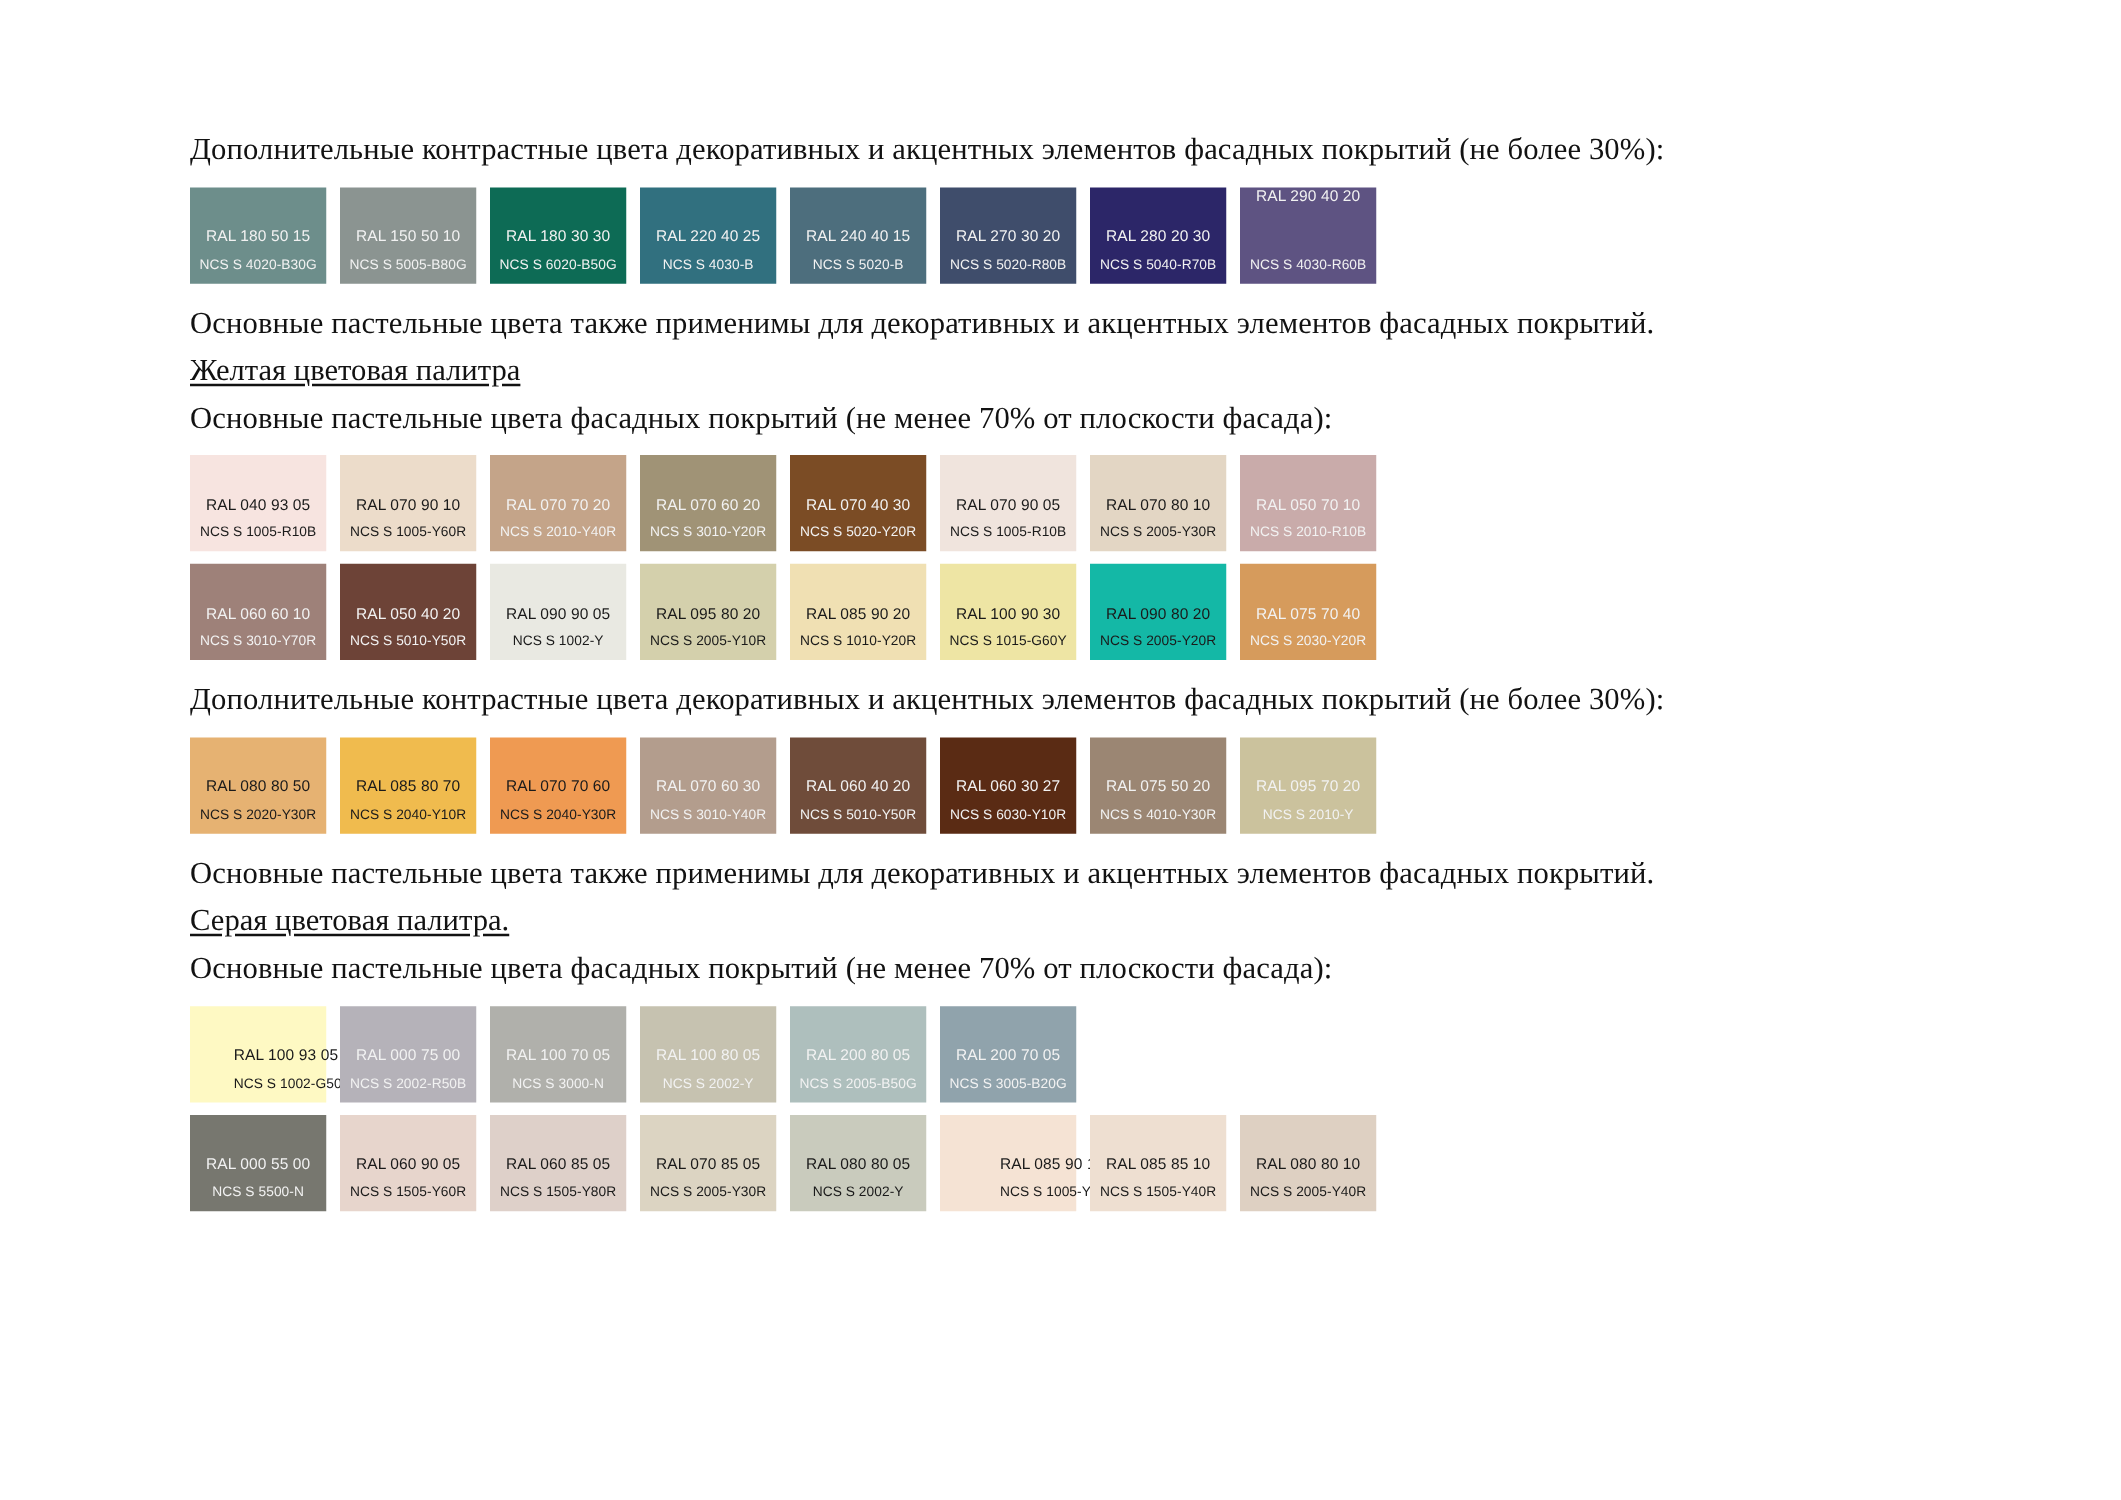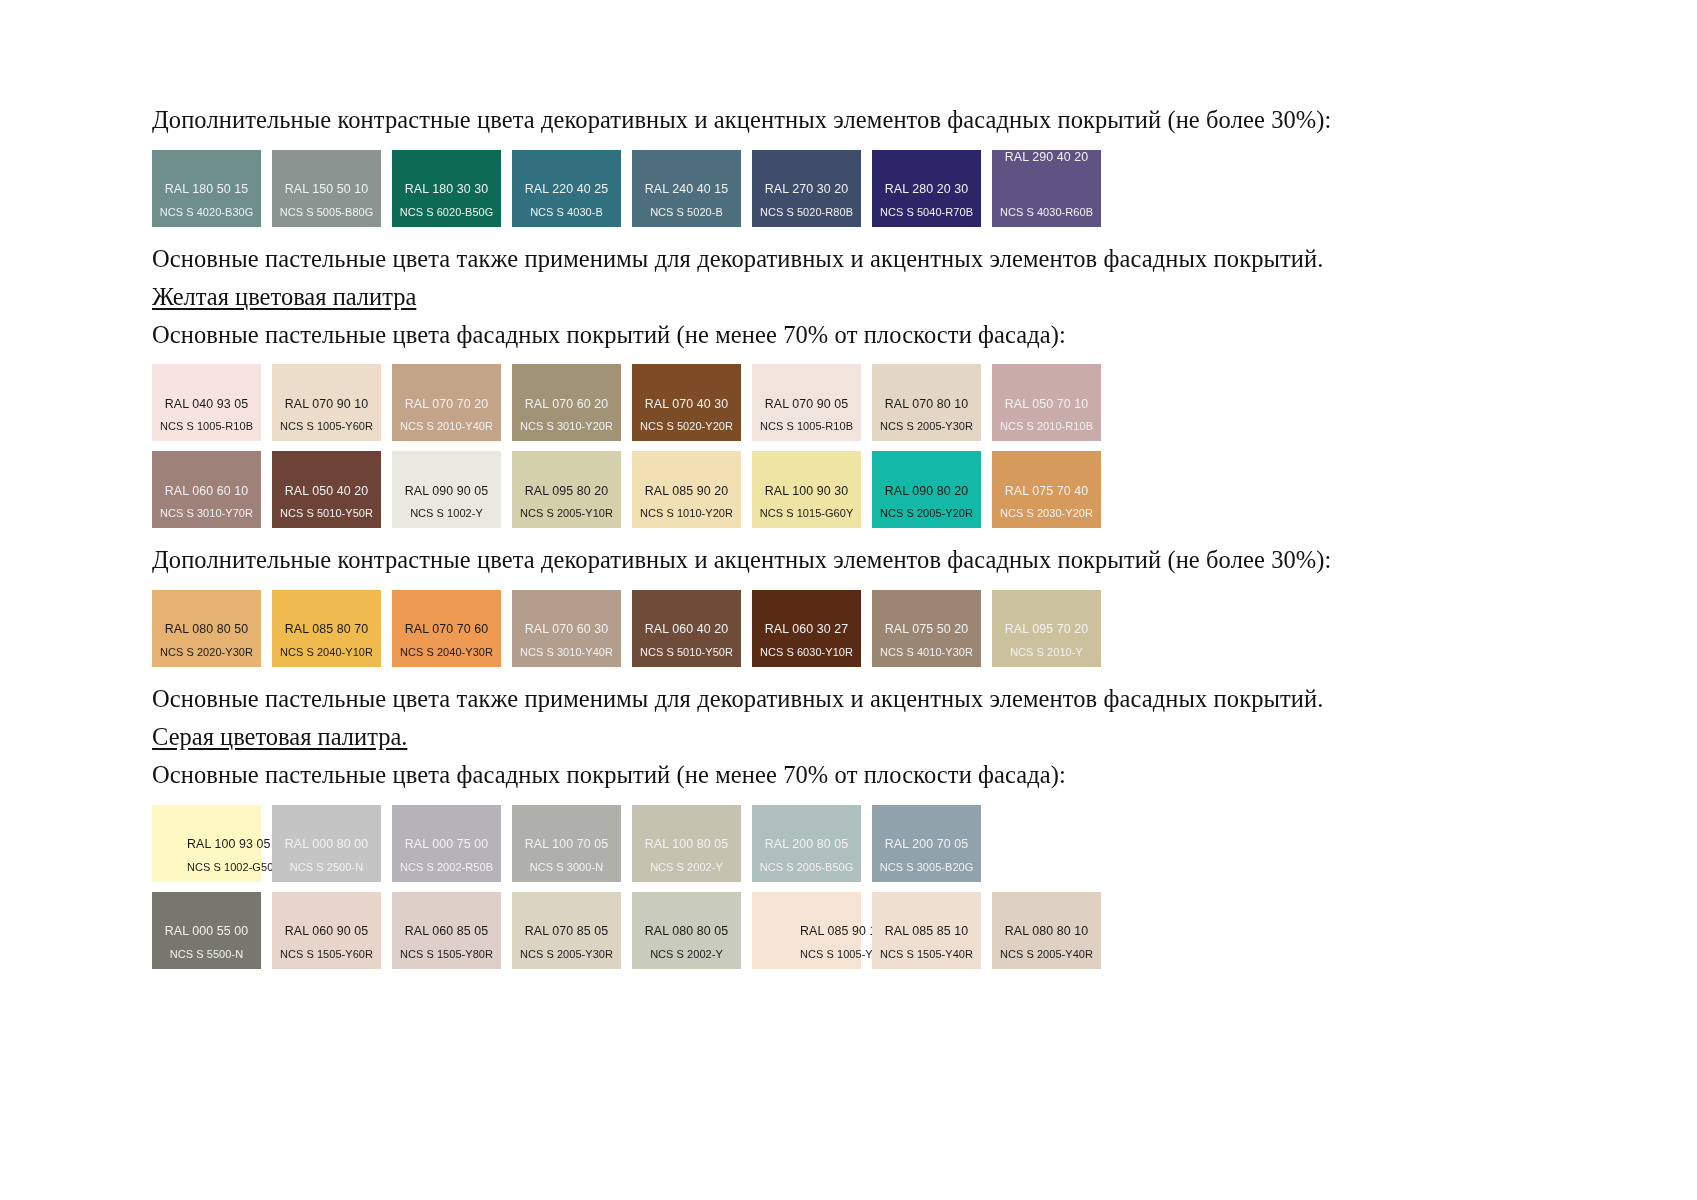--- a/index.html
+++ b/index.html
@@ -261,24 +261,20 @@
       <span class="heading-underline">Серая цветовая палитра.</span>
     </div>
 
     <div class="para heading-row">Основные пастельные цвета фасадных покрытий (не менее 70% от плоскости фасада):</div>
 
     <div class="swatch-row">
       <div class="swatch txt-dark" style="background-color: #fef9c3; padding-left: 35px;">
         <div class="ral">RAL 100 93 05</div>
         <div class="ncs">NCS S 1002-G50Y</div>
       </div>
-      <div class="swatch txt-light" style="background-color: rgb(196, 196, 196);">
-        <div class="ral">RAL 000 80 00</div>
-        <div class="ncs">NCS S 2500-N</div>
-      </div>
       <div class="swatch txt-light" style="background-color: rgb(181, 178, 185);">
         <div class="ral">RAL 000 75 00</div>
         <div class="ncs">NCS S 2002-R50B</div>
       </div>
       <div class="swatch txt-light" style="background-color: rgb(176, 176, 171);">
         <div class="ral">RAL 100 70 05</div>
         <div class="ncs">NCS S 3000-N</div>
       </div>
       <div class="swatch txt-light" style="background-color: rgb(198, 194, 176);">
         <div class="ral">RAL 100 80 05</div>

